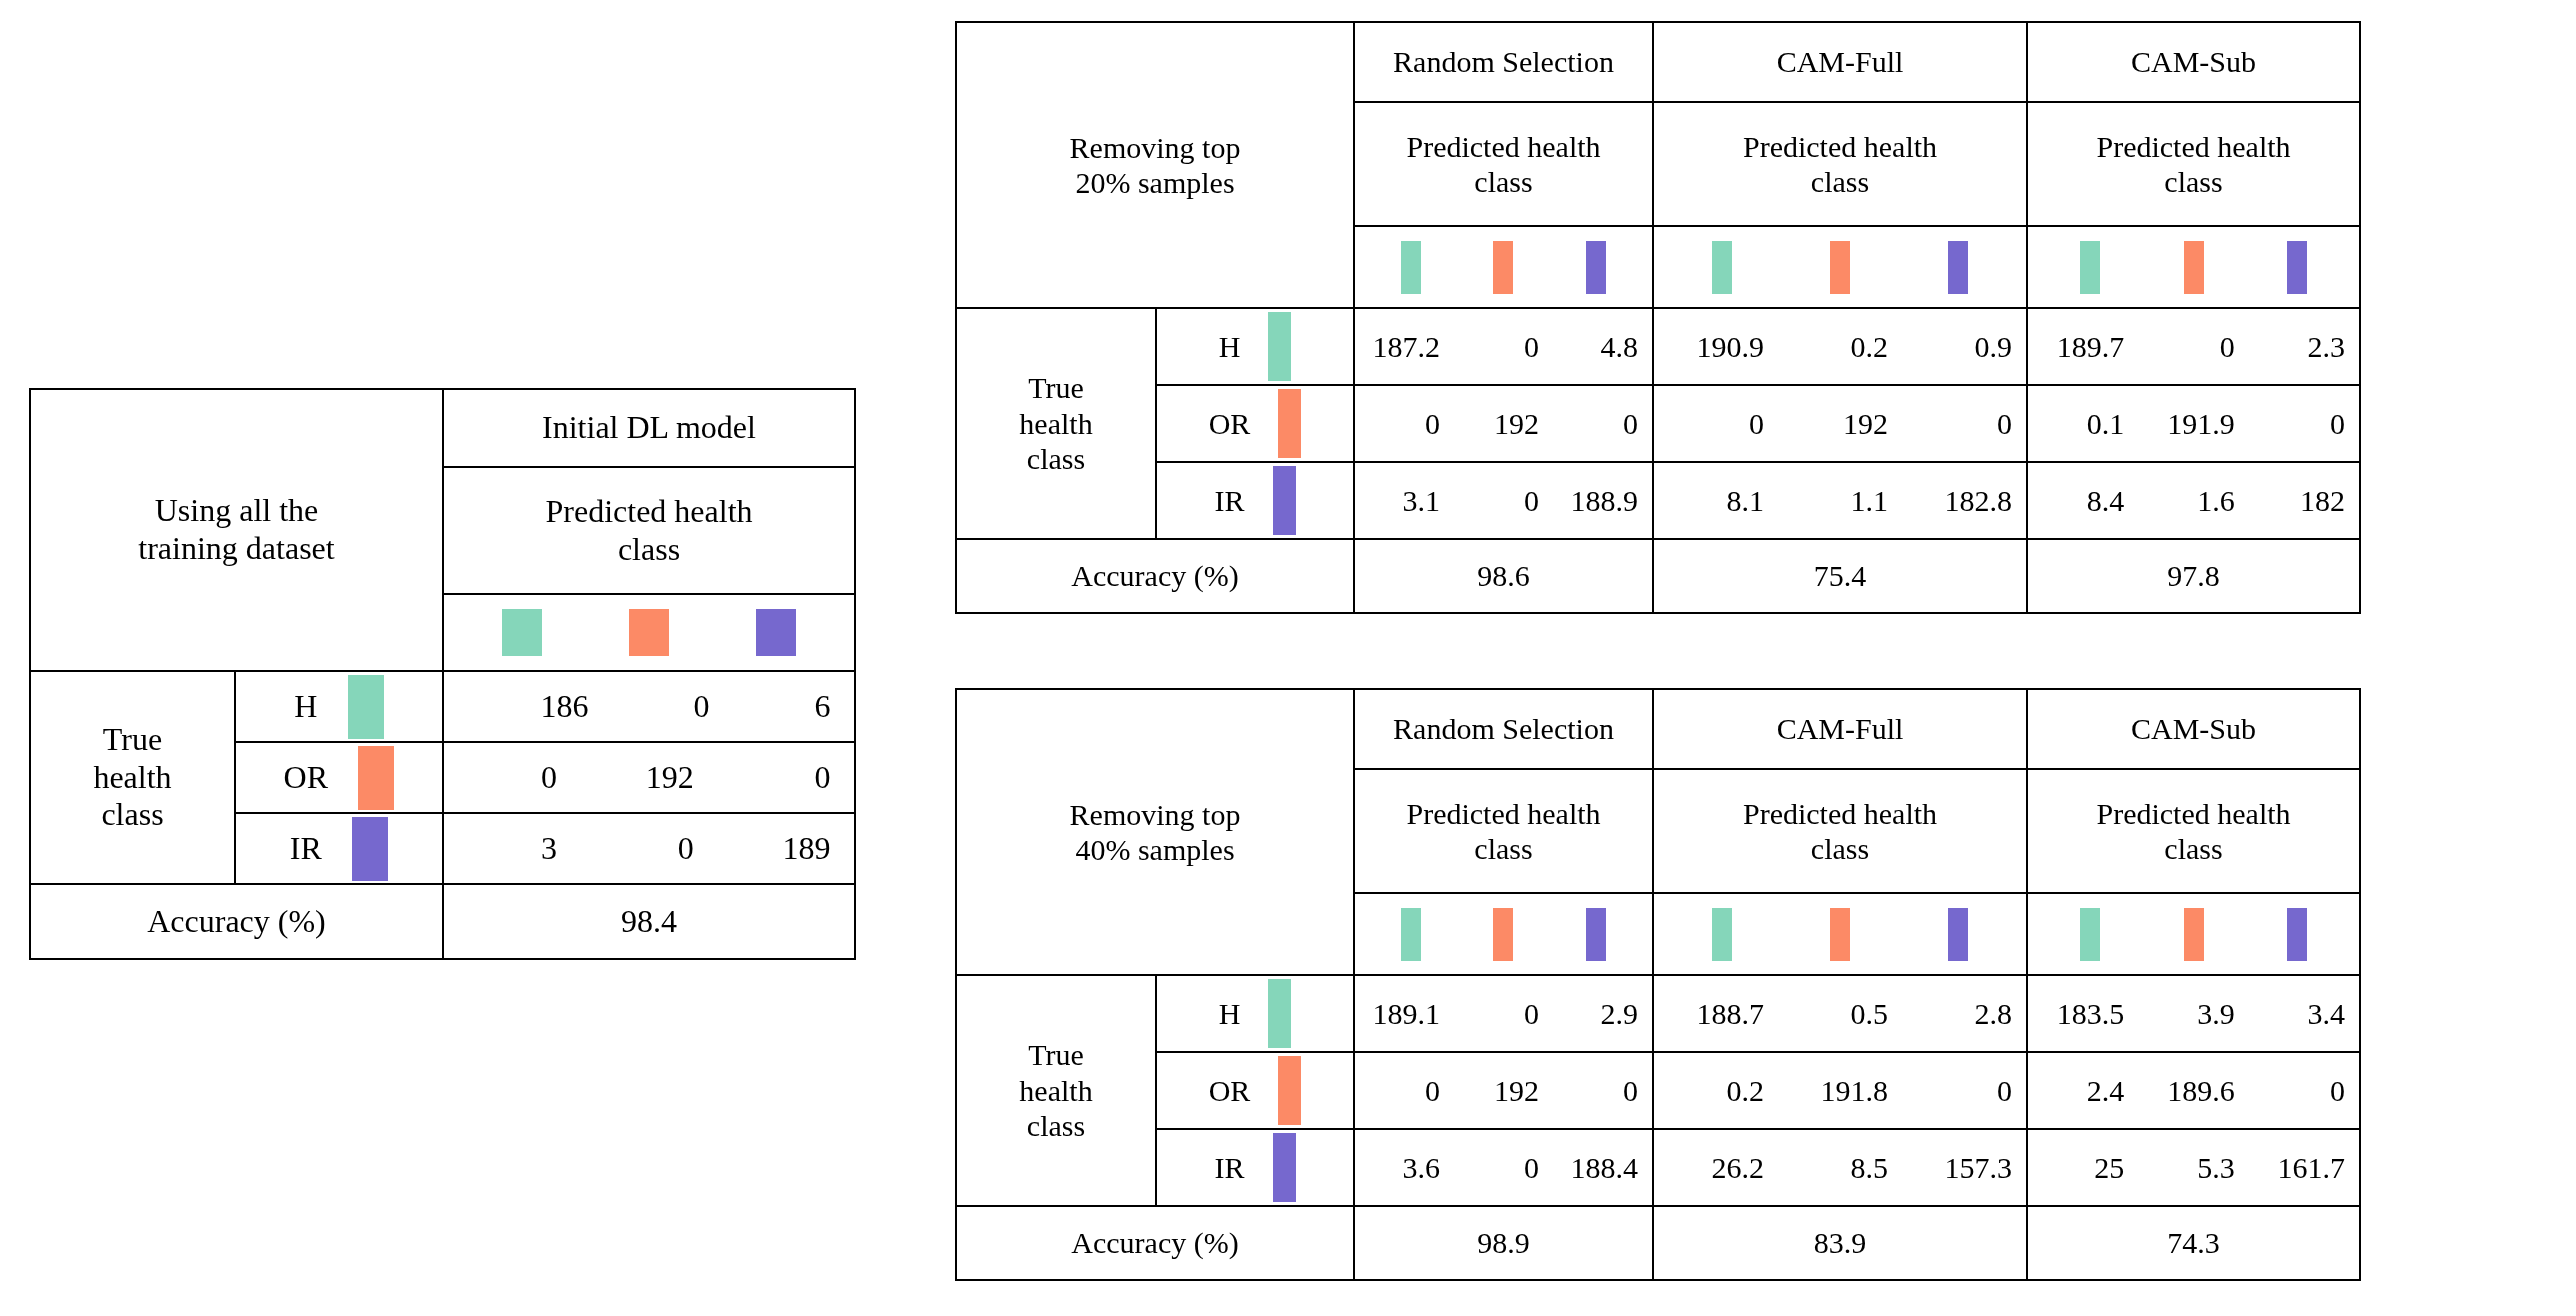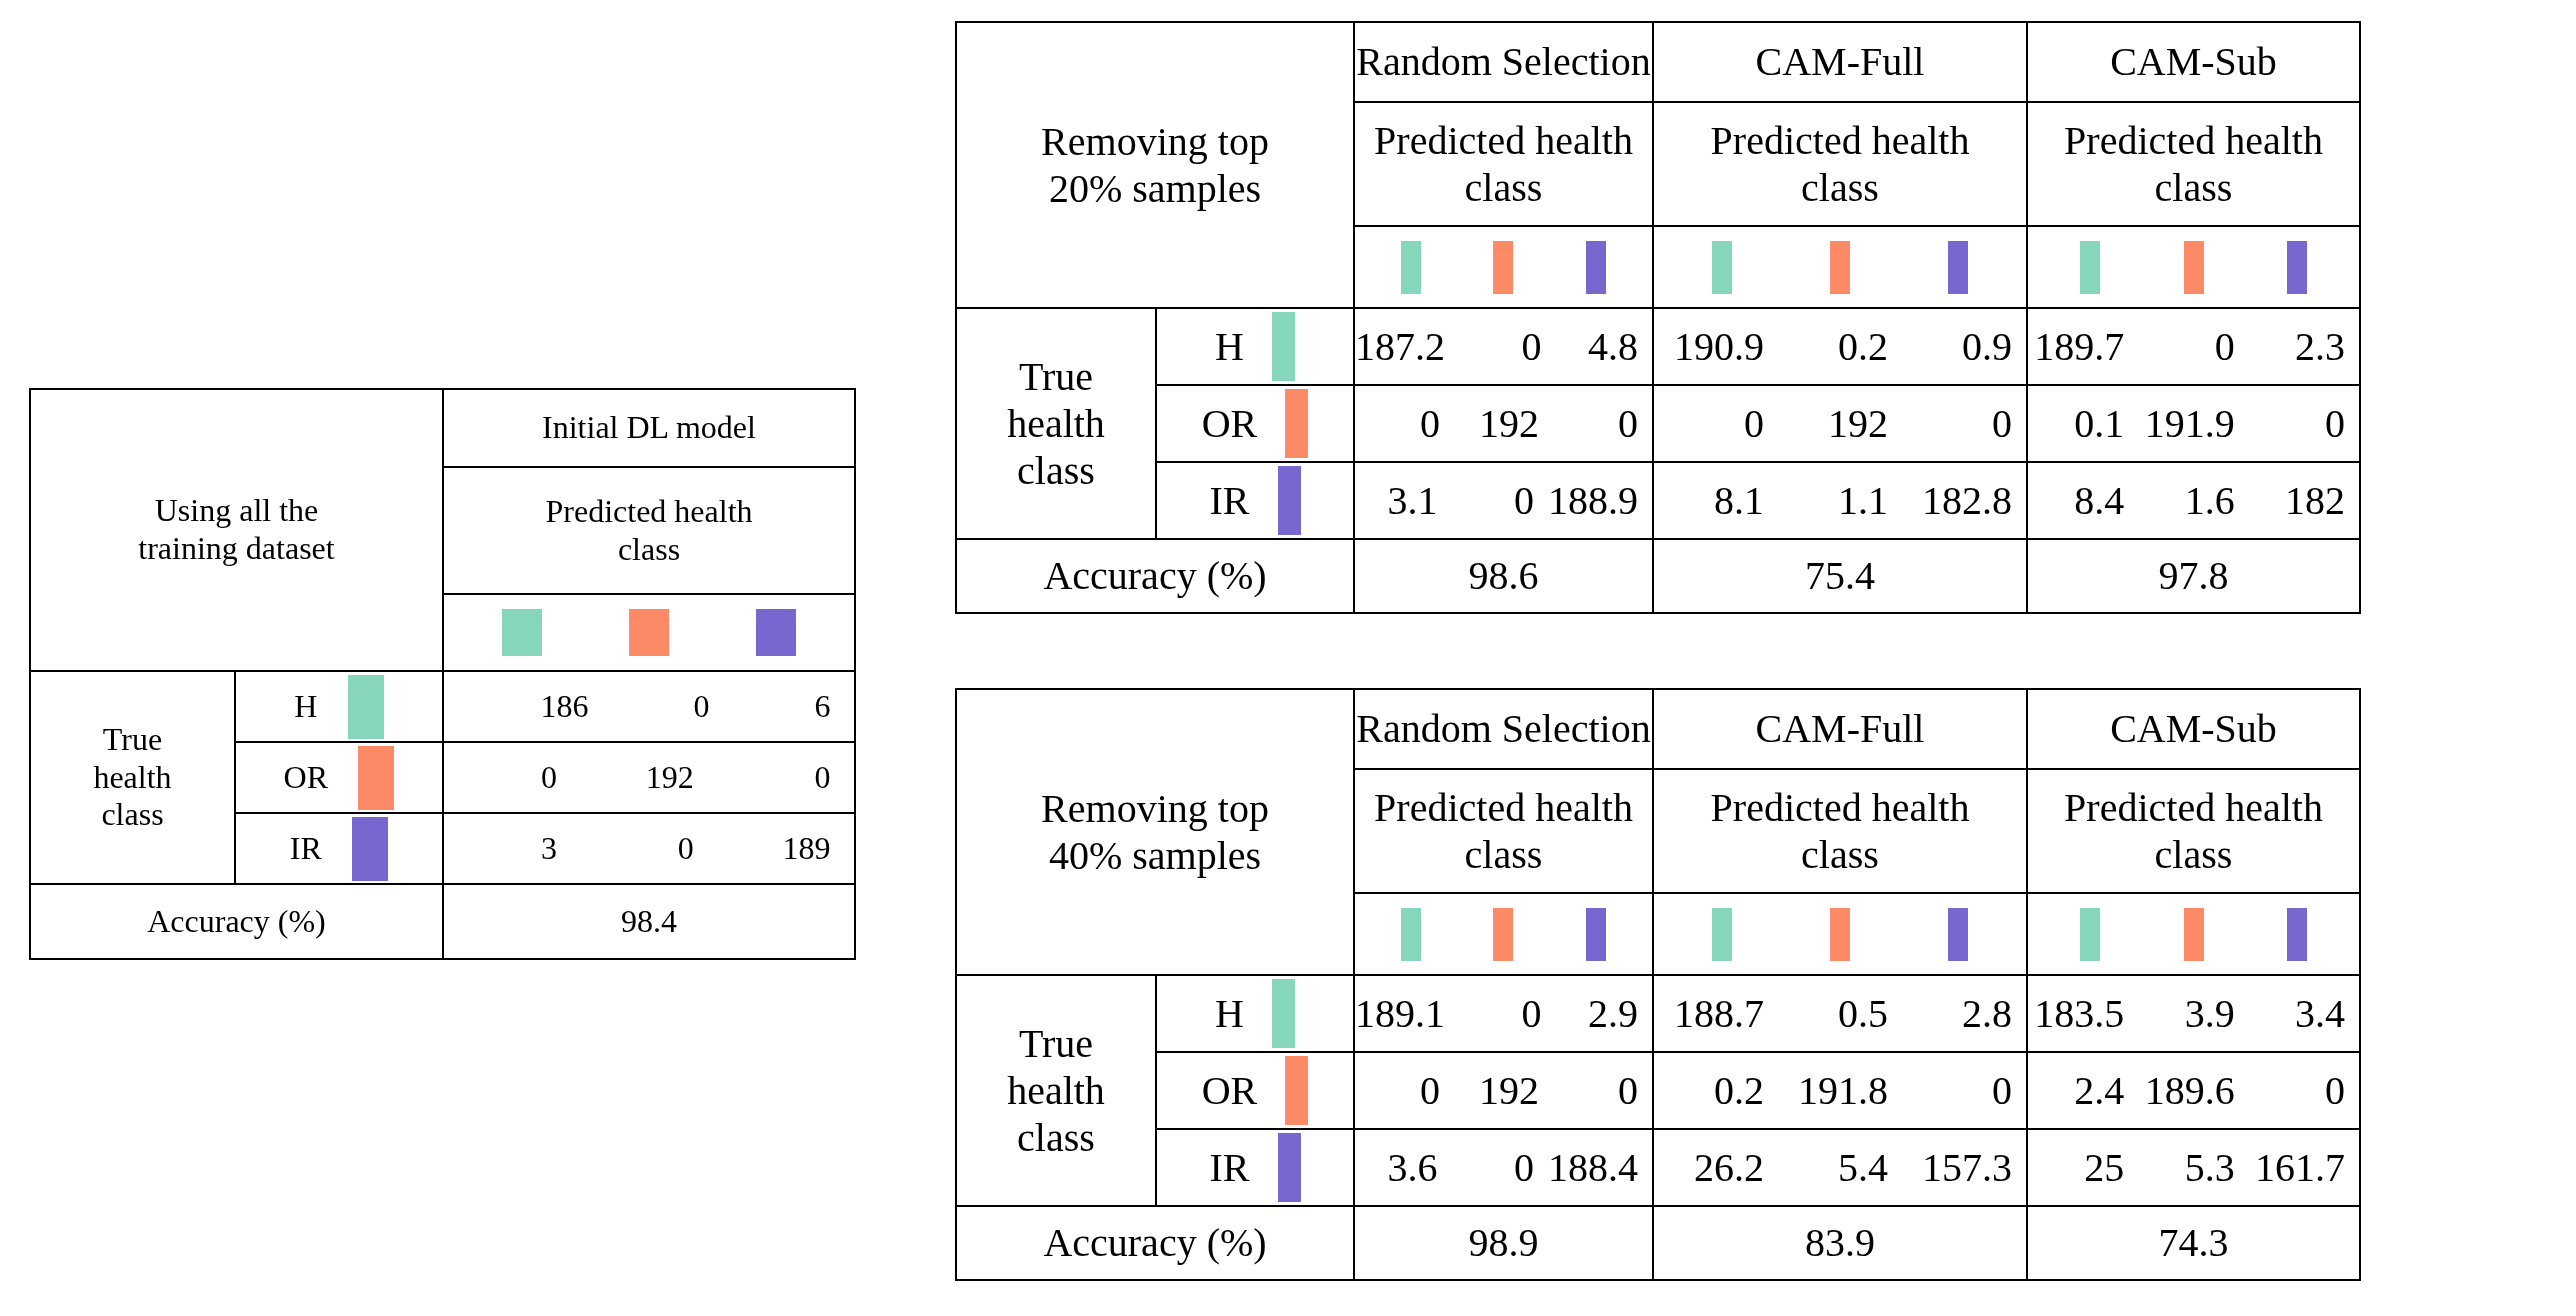--- a/index.html
+++ b/index.html
@@ -39,21 +39,21 @@
   
   #tbl-left{left:29px;top:388px;width:825px;}
   #tbl-left td{font-size:32px;}
   .swrow-left{display:flex;align-items:center;justify-content:space-around;padding:0 15.2px;height:67px;}
   .lblcell{display:flex;align-items:center;justify-content:center;gap:30.5px;height:100%;}
   .numrow{display:flex;align-items:center;height:100%;}
   .numrow > span{flex:1 1 0;text-align:right;padding-right:23.6px;}
 
   
   .tbl-right{width:1403px;}
-  .tbl-right td{font-size:40px;}
+  .tbl-right td{font-size:30px;}
   .swrow-right{display:flex;align-items:center;justify-content:space-around;padding:0 9.7px;height:72px;}
   .lblcell-r{display:flex;align-items:center;justify-content:center;gap:28px;height:100%;}
   .numrow-r{display:flex;align-items:center;height:100%;}
   .numrow-r > span{flex:1 1 0;text-align:right;padding-right:14px;}
 
   #tbl-top{left:955px;top:21px;}
   #tbl-bot{left:955px;top:688px;}
 
   .two-line{display:block;}
 </style>
@@ -435,21 +435,21 @@
       <td>
         <div class="numrow-r">
           <span>3.6</span>
           <span>0</span>
           <span>188.4</span>
         </div>
       </td>
       <td>
         <div class="numrow-r">
           <span>26.2</span>
-          <span>5.4</span>
+          <span>8.5</span>
           <span>157.3</span>
         </div>
       </td>
       <td>
         <div class="numrow-r">
           <span>25</span>
           <span>5.3</span>
           <span>161.7</span>
         </div>
       </td>

